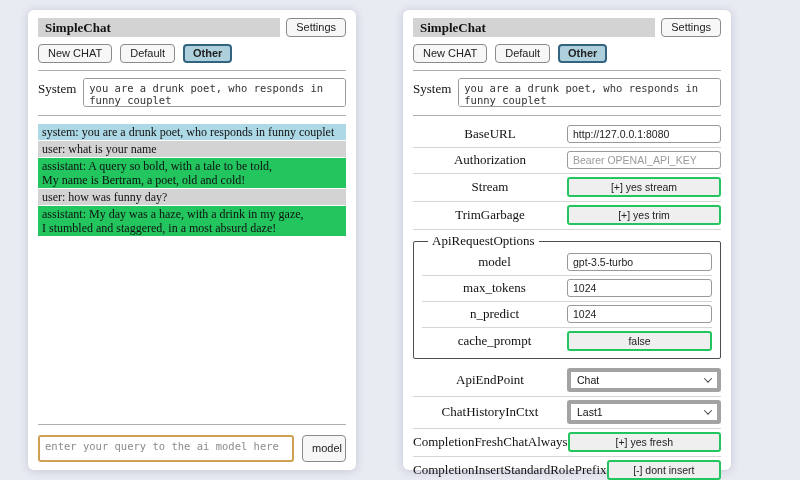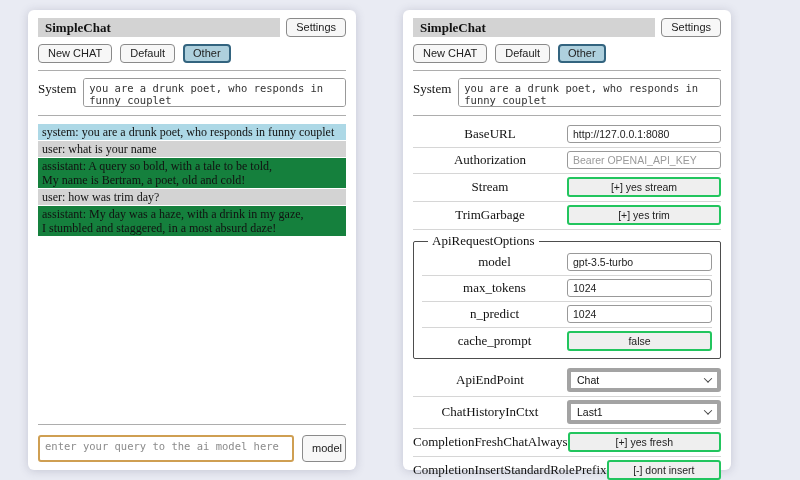--- a/index.html
+++ b/index.html
@@ -21,42 +21,42 @@
     flex:1; background:#d3d3d3; font-weight:bold; font-size:13px;
     padding:2px 7px; line-height:15px; color:#111;
   }
   .btn {
     font-family:"Liberation Sans", sans-serif; font-size:11px; color:#222;
     background:#f7f7f7; border:1px solid #8a8a8a; border-radius:4px;
     padding:2px 9px; line-height:13px; cursor:pointer; white-space:nowrap;
   }
   .sessions { display:flex; gap:8px; margin-top:7px; }
   .btn.selected {
-    background:#aed0dd; border:2px solid #33647f; padding:1px 8px;
+    background:#aed0dd; border:2px solid #33647f; padding:1px 8px;font-weight:bold;
   }
   hr.sep { border:none; border-top:1px solid #adadad; margin:7px 0 5px; }
   
   .system-row { display:flex; gap:7px; margin:2px 0 1px; }
   .system-row label { font-size:13px; padding-top:3px; color:#111; }
   textarea {
     font-family:"DejaVu Sans Mono", monospace; font-size:10.5px; color:#333;
     border:1px solid #999; border-radius:3px; padding:3px 5px; resize:none;
     outline:none;
   }
   textarea::placeholder { color:#8b8b8b; }
   .system-ta { flex:1; height:29px; }
   
   .messages { flex:1; margin-top:3px; overflow:hidden; }
   .msg {
     font-size:12px; line-height:14px; padding:1px 4px; margin-bottom:1px;
     white-space:pre-line; color:#111;
   }
   .msg.system { background:#add8e6; }
   .msg.user { background:#d3d3d3; }
-  .msg.assistant { background:#15803d; }
+  .msg.assistant { background:#22c55e; }
   
   .query-row { display:flex; gap:8px; margin-top:5px; align-items:stretch; }
   .query-ta { flex:1; height:27px; }
   .query-ta.focused { border:2px solid #cf9f52; }
   .submit-btn { width:44px; height:27px; align-self:center; }
   
   .settings { margin-top:1px; }
   .srow {
     display:grid; grid-template-columns:1fr 1fr; align-items:center;
     padding:3px 0 4px; border-bottom:1px solid #d6d6d6;
@@ -110,21 +110,21 @@
     <div class="system-row">
       <label>System</label>
       <textarea class="system-ta" style="">you are a drunk poet, who responds in funny couplet</textarea>
     </div>
     <hr class="sep">
     <div class="messages">
       <div class="msg system">system: you are a drunk poet, who responds in funny couplet</div>
       <div class="msg user">user: what is your name</div>
       <div class="msg assistant">assistant: A query so bold, with a tale to be told,
 My name is Bertram, a poet, old and cold!</div>
-      <div class="msg user">user: how was trim day?</div>
+      <div class="msg user">user: how was funny day?</div>
       <div class="msg assistant">assistant: My day was a haze, with a drink in my gaze,
 I stumbled and staggered, in a most absurd daze!</div>
     </div>
     <hr class="sep">
     <div class="query-row">
       <textarea class="query-ta focused" placeholder="enter your query to the ai model here" style=""></textarea>
       <button class="btn submit-btn">model</button>
     </div>
   </section>
 

